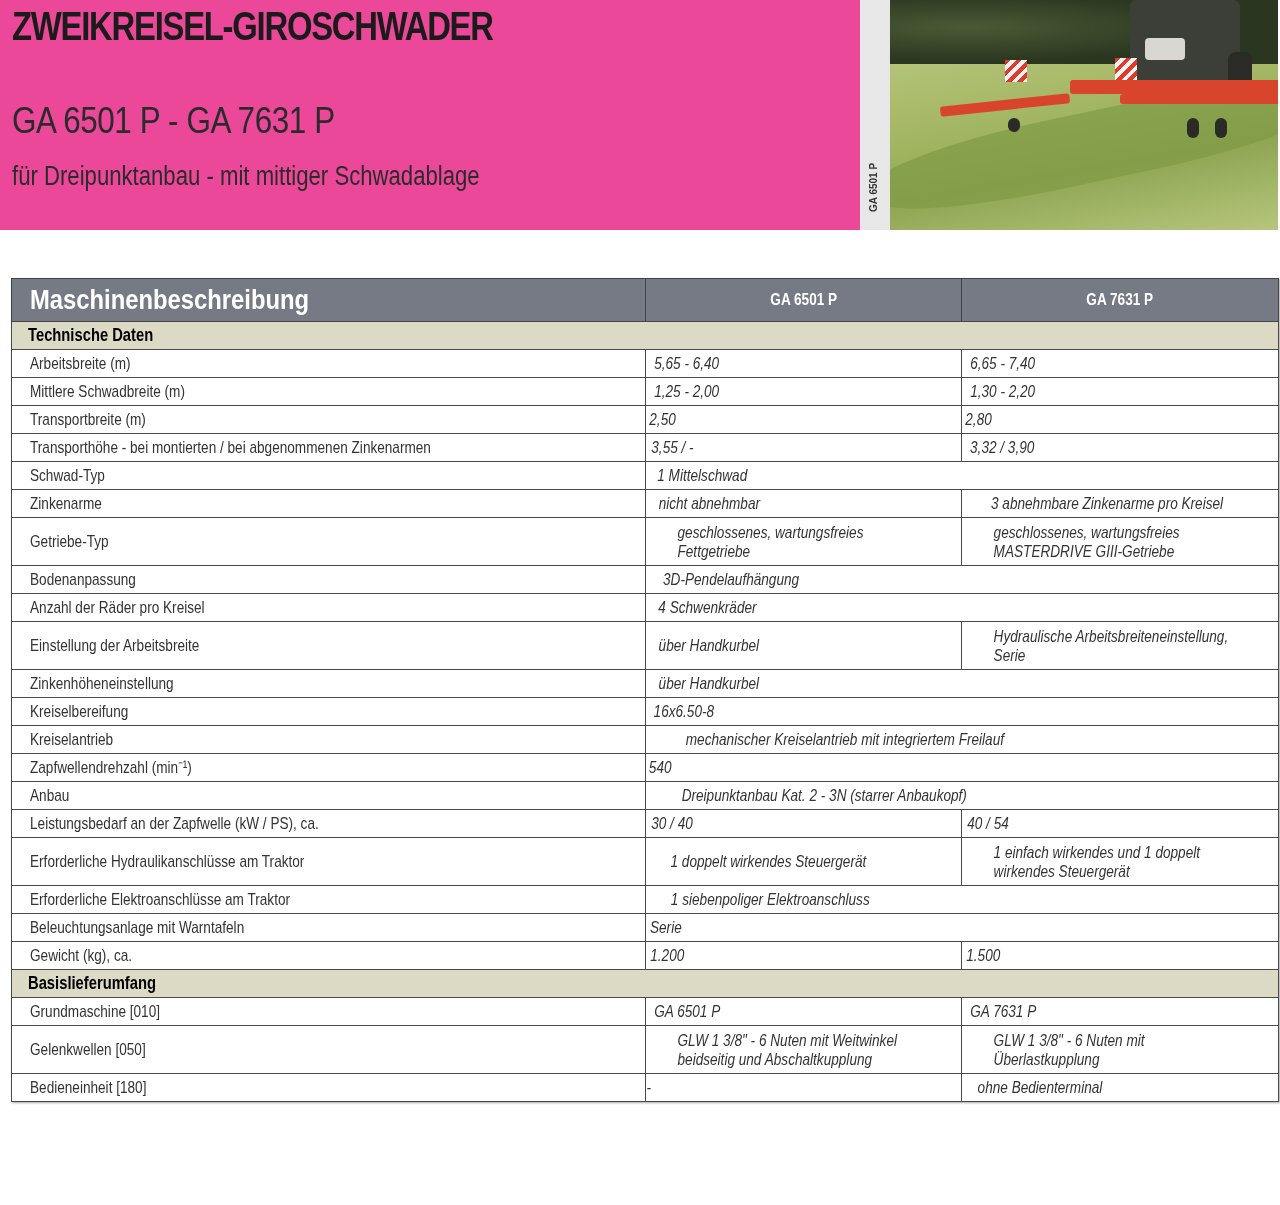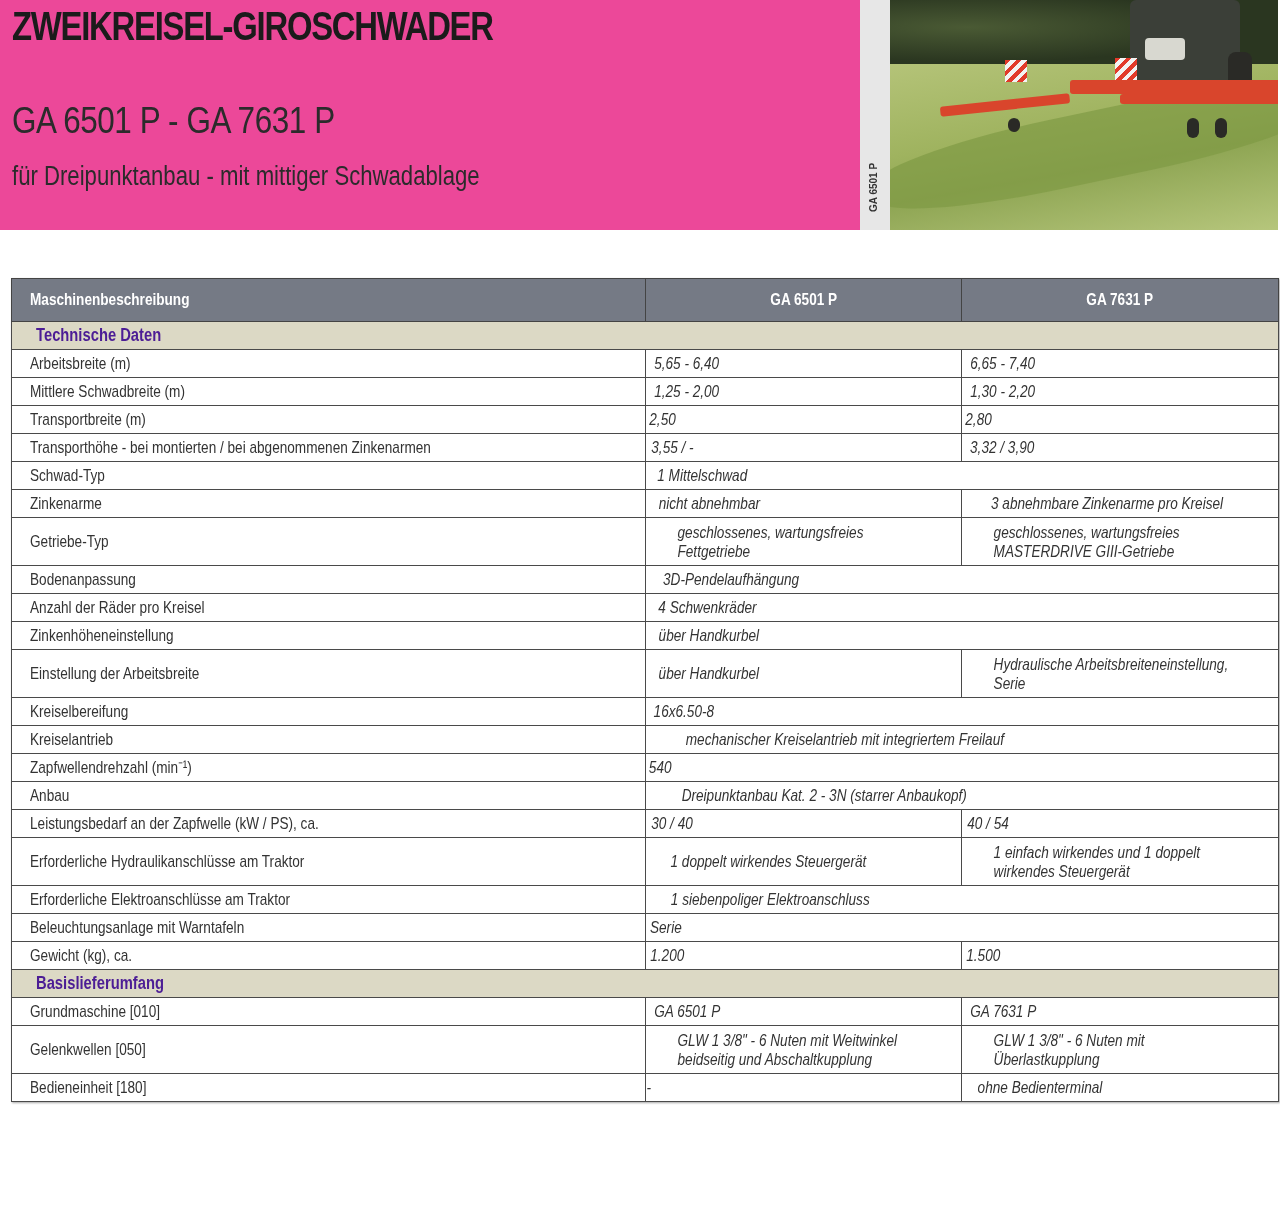--- a/index.html
+++ b/index.html
@@ -66,29 +66,29 @@
       font-size: 17px; color: #333;
     }
     .spec-table .col-label { width: 634px; }
     .spec-table .col-a { width: 316px; }
     .spec-table .col-b { width: 317px; }
     .hdr-row th {
       background: #757a85; color: #ffffff; height: 43px;
       font-weight: bold; border-color: #444;
     }
     .hdr-row th.label-hdr {
-      text-align: left; padding-left: 18px; font-size: 16px;
+      text-align: left; padding-left: 18px; font-size: 28px;
     }
     .hdr-row th span, .section-row td span, td .txt { display: inline-block; }
     .hdr-row th.label-hdr span { transform: scaleX(0.85); transform-origin: left center; }
     .hdr-row th.model-hdr { text-align: center; font-size: 17px; }
     .hdr-row th.model-hdr span { transform: scaleX(0.8); }
     .section-row td {
       background: #dcd9c5; height: 28px; font-weight: bold; font-size: 18px;
-      padding-left: 24px; color: #4c1d95;
+      padding-left: 16px; color: #000000;
     }
     .section-row td span { transform: scaleX(0.82); transform-origin: left center; }
     .data-row td { background: #ffffff; height: 28px; line-height: 19px; }
     .data-row.tall td { height: 48px; margin-top: 24px; }
     .data-row td.lbl { text-align: left; padding-left: 18px; text-decoration: underline; }
     .data-row td.lbl .txt { transform: scaleX(0.8); transform-origin: left center; white-space: nowrap; }
     .data-row td.val { text-align: left; font-style: italic; }
     .data-row td.val .txt { transform: scaleX(0.8); transform-origin: center center; }
     .data-row td.val.wide .txt { white-space: nowrap; }
   </style>
@@ -172,30 +172,30 @@
         <td class="val"><span class="txt">geschlossenes, wartungsfreies MASTERDRIVE GIII-Getriebe</span></td>
       </tr>
       <tr class="data-row">
         <td class="lbl"><span class="txt">Bodenanpassung</span></td>
         <td class="val wide" colspan="2"><span class="txt">3D-Pendelaufhängung</span></td>
       </tr>
       <tr class="data-row">
         <td class="lbl"><span class="txt">Anzahl der Räder pro Kreisel</span></td>
         <td class="val wide" colspan="2"><span class="txt">4 Schwenkräder</span></td>
       </tr>
-      <tr class="data-row">
-        <td class="lbl"><span class="txt">Zinkenhöheneinstellung</span></td>
-        <td class="val wide" colspan="2"><span class="txt">über Handkurbel</span></td>
-      </tr>
       <tr class="data-row tall">
         <td class="lbl"><span class="txt">Einstellung der Arbeitsbreite</span></td>
         <td class="val"><span class="txt">über Handkurbel</span></td>
         <td class="val"><span class="txt">Hydraulische Arbeitsbreiteneinstellung, Serie</span></td>
       </tr>
       <tr class="data-row">
+        <td class="lbl"><span class="txt">Zinkenhöheneinstellung</span></td>
+        <td class="val wide" colspan="2"><span class="txt">über Handkurbel</span></td>
+      </tr>
+      <tr class="data-row">
         <td class="lbl"><span class="txt">Kreiselbereifung</span></td>
         <td class="val wide" colspan="2"><span class="txt">16x6.50-8</span></td>
       </tr>
       <tr class="data-row">
         <td class="lbl"><span class="txt">Kreiselantrieb</span></td>
         <td class="val wide" colspan="2"><span class="txt">mechanischer Kreiselantrieb mit integriertem Freilauf</span></td>
       </tr>
       <tr class="data-row">
         <td class="lbl"><span class="txt">Zapfwellendrehzahl (min⁻¹)</span></td>
         <td class="val wide" colspan="2"><span class="txt">540</span></td>

